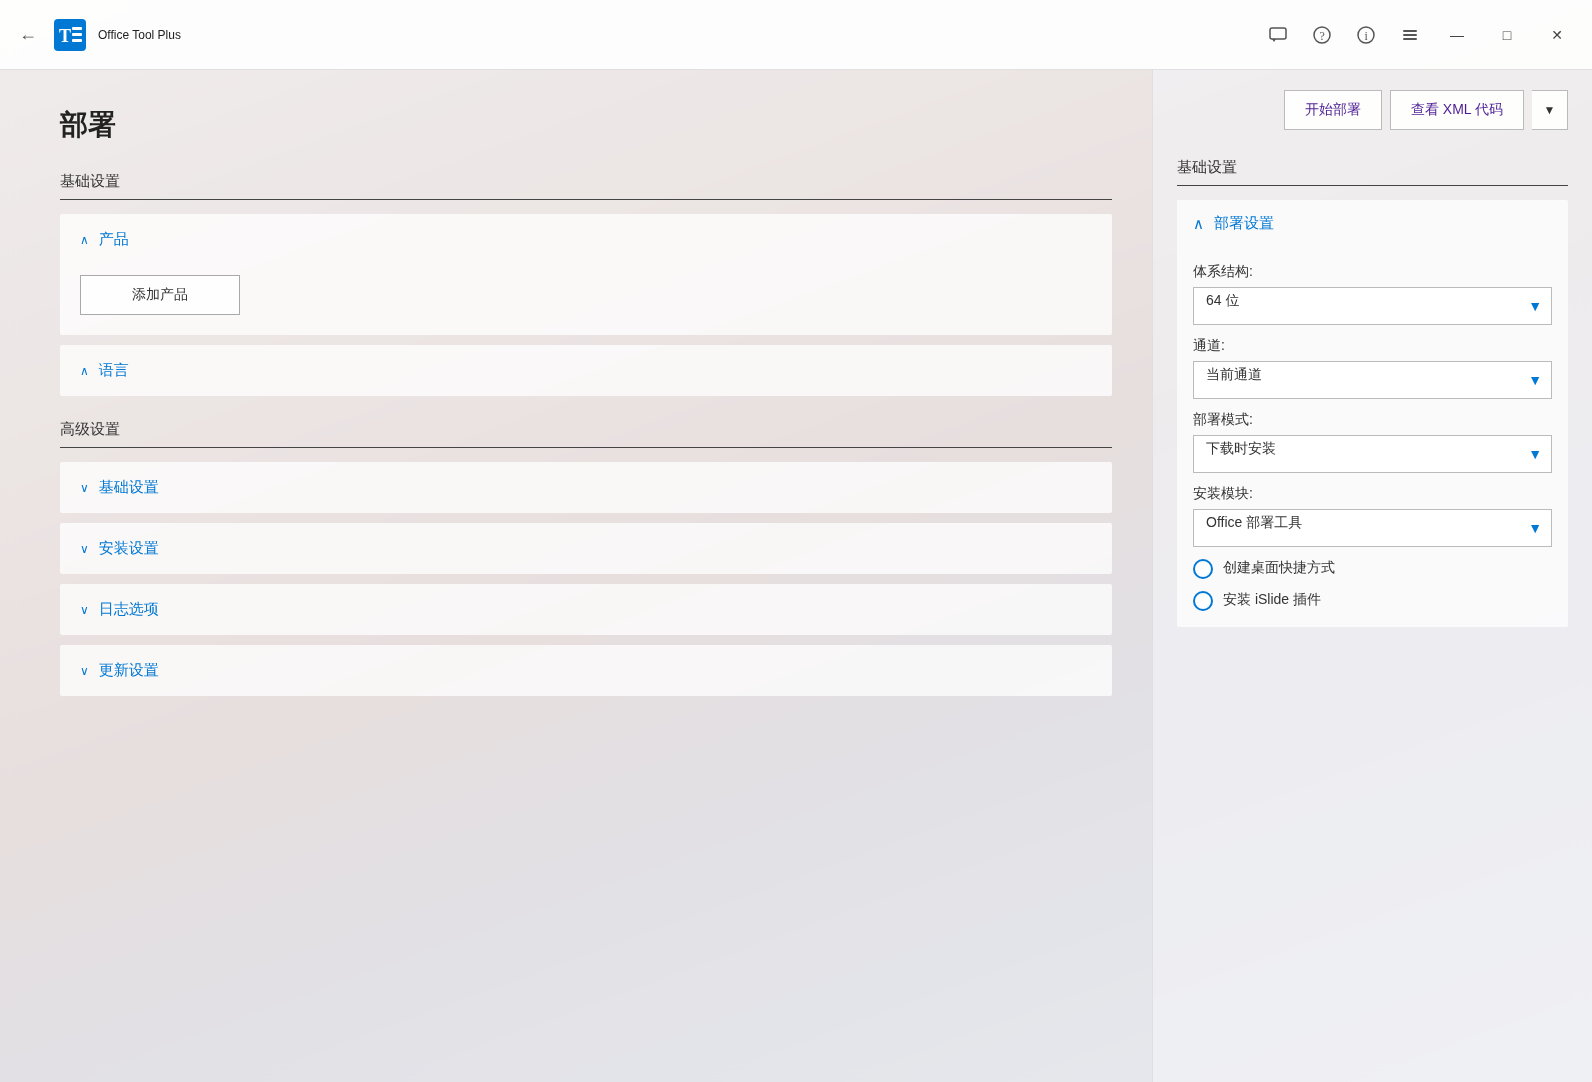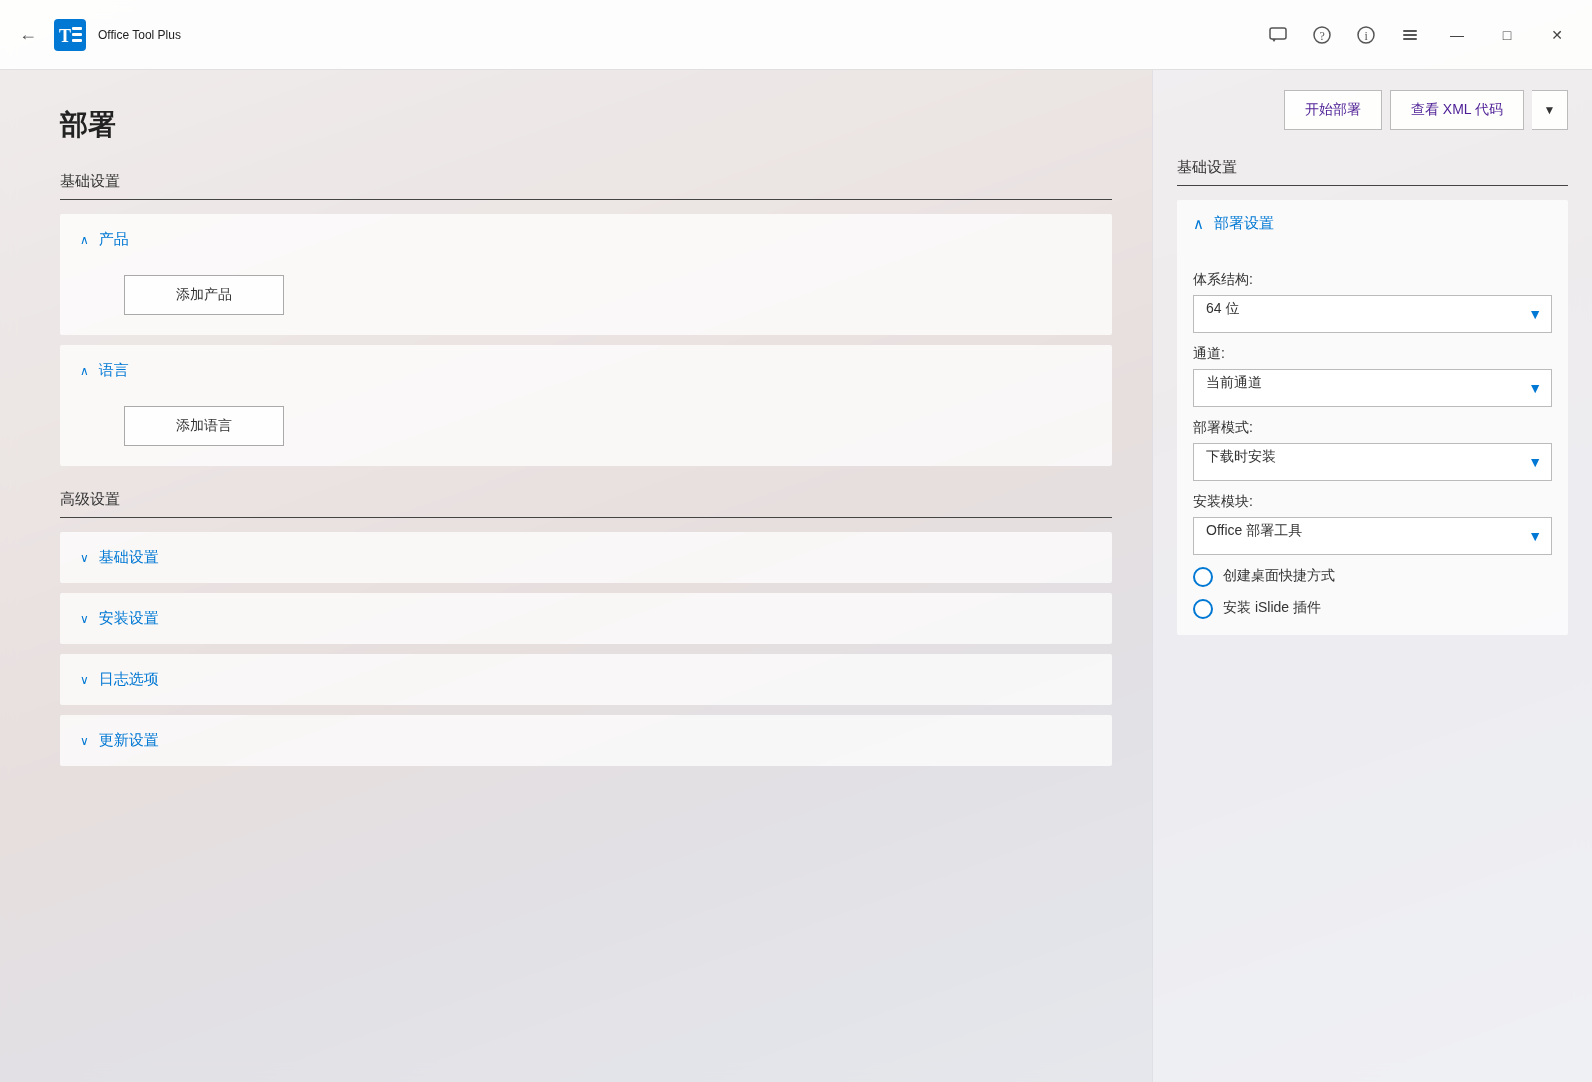--- a/index.html
+++ b/index.html
@@ -129,21 +129,20 @@
       cursor: pointer;
       color: #0078d4;
       font-size: 15px;
       gap: 10px;
     }
     .collapsible-header .chevron {
       font-size: 12px;
     }
     .collapsible-body {
       padding: 10px 20px 20px 20px;
-      margin-left: 44px;
     }
 
     .add-btn {
       border: 1px solid #aaa;
       background: rgba(255,255,255,0.8);
       padding: 10px 40px;
       font-size: 14px;
       cursor: pointer;
       color: #333;
       min-width: 160px;
@@ -216,21 +215,21 @@
     .right-collapsible-body {
       padding: 8px 16px 16px 16px;
     }
 
     .form-label {
       font-size: 14px;
       color: #333;
       margin-bottom: 6px;
       margin-top: 12px;
     }
-    .form-label:first-child { margin-top: 16px; }
+    .form-label:first-child { margin-top: 8px; }
 
     .select-wrapper {
       position: relative;
       margin-bottom: 4px;
     }
     .form-select {
       width: 100%;
       height: 38px;
       padding: 0 36px 12px 12px;
       background: white;
@@ -337,23 +336,20 @@
         <div class="collapsible-body">
           <button class="add-btn">添加产品</button>
         </div>
       </div>
 
       <div class="collapsible-section">
         <div class="collapsible-header">
           <span class="chevron">∧</span>
           <span>语言</span>
         </div>
-        <div class="collapsible-body">
-          <button class="add-btn">添加语言</button>
-        </div>
       </div>
 
       <div class="advanced-section">
         <div class="section-header">高级设置</div>
 
         <div class="collapsible-section">
           <div class="collapsible-header">
             <span class="chevron">∨</span>
             <span>基础设置</span>
           </div>

